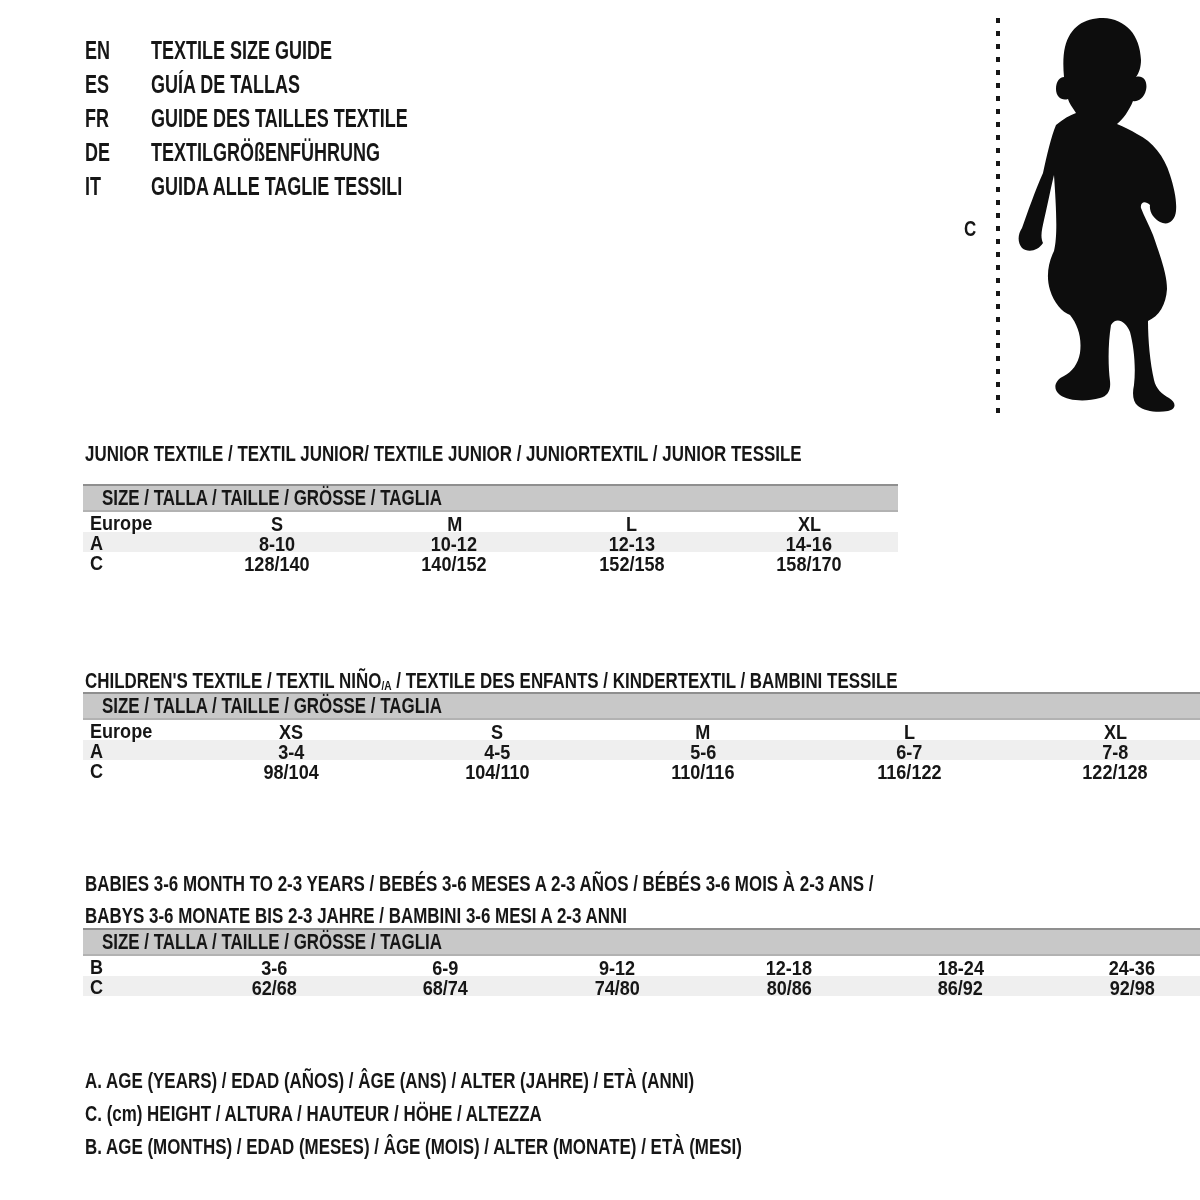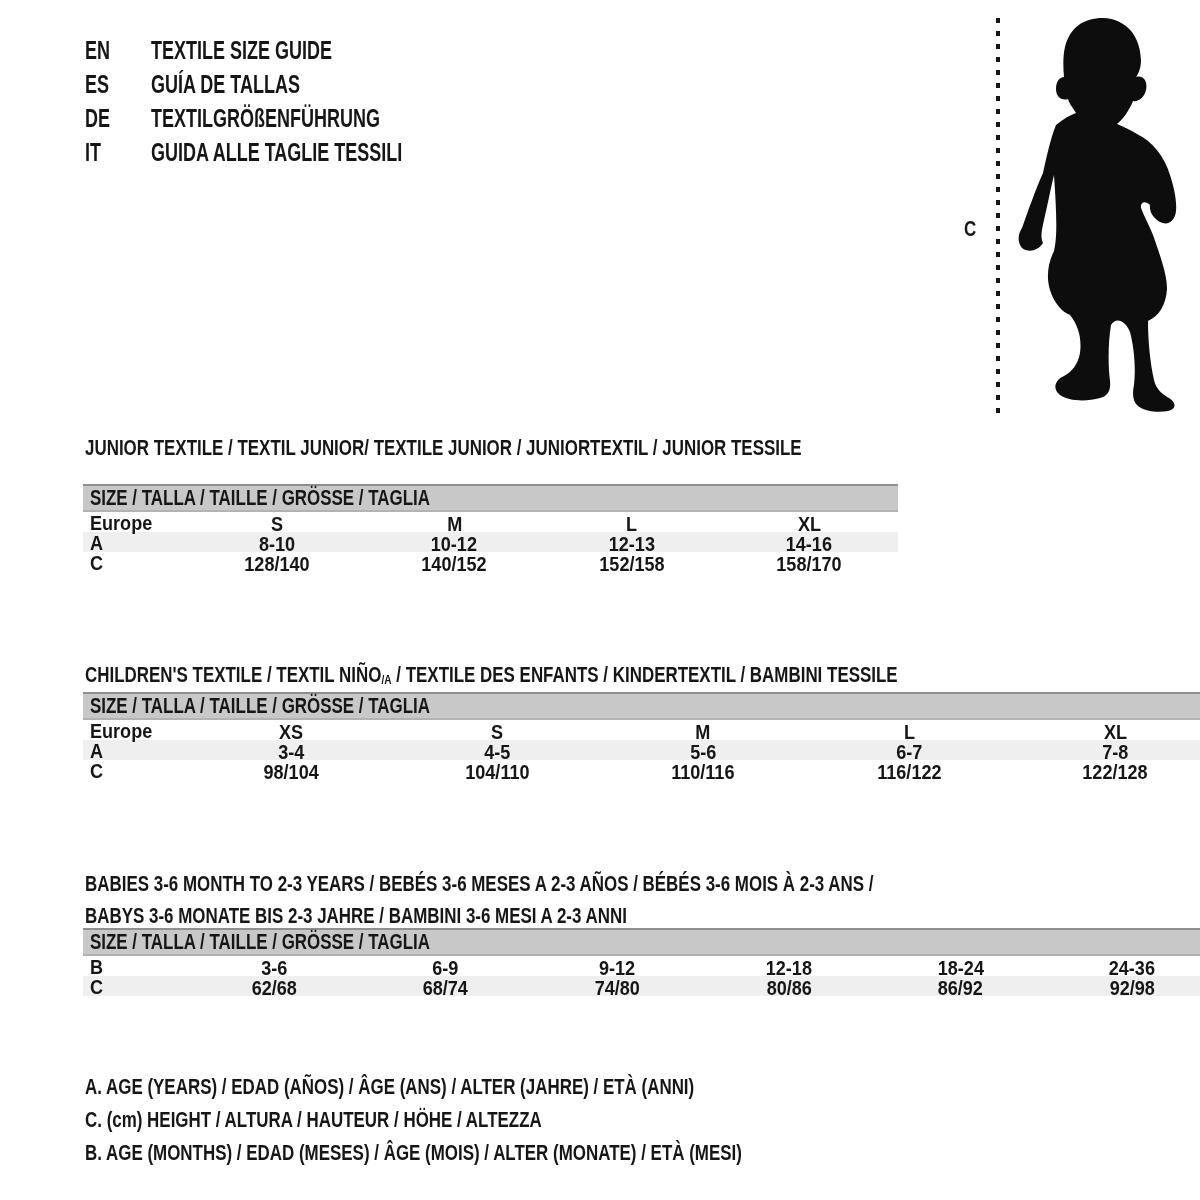--- a/index.html
+++ b/index.html
@@ -25,58 +25,62 @@
   .lang-row{display:flex;align-items:center;height:34px;}
   .lang-code{width:66px;}
 
   
   .fig-svg{top:10px;left:940px;width:200px;height:410px;}
   .sil{fill:var(--silhouette,#0d0d0d);}
   .measure{stroke:var(--text,#161616);}
   .fig-c{top:214px;left:916px;height:30px;display:flex;align-items:center;}
 
   
-  .sec-title{height:28px;display:flex;align-items:flex-start;left:37px;}
+  .sec-title{height:28px;display:flex;align-items:flex-end;left:37px;}
 
   
   .sg-table{left:35px;}
   .w-narrow{width:815px;}
   .w-wide{width:1135px;}
   .size-bar{
     height:28px;box-sizing:border-box;
     background:var(--size-bar-bg,#c8c8c8);
     border-top:2px solid var(--size-bar-border-top,#8f8f8f);
     border-bottom:2px solid var(--size-bar-border-bottom,#b2b2b2);
-    display:flex;align-items:center;padding-left:7px;
+    display:flex;align-items:center;padding-left:19px;
   }
   .trow{display:grid;align-items:center;height:20px;}
   .cols4{grid-template-columns:105px repeat(4,1fr);}
   .cols5{grid-template-columns:105px repeat(5,1fr);}
   .cols6{grid-template-columns:105px repeat(6,1fr);}
   .shade{background:var(--row-shade-bg,#efefef);}
   .rlabel{padding-left:7px;}
   .cell{display:flex;justify-content:center;align-items:center;}
 
   
   .two-line .tl{height:32px;display:flex;align-items:center;}
-  .legend-row{height:33px;display:flex;align-items:center;}
+  .legend-row{height:33px;display:flex;}
 </style>
 </head>
 <body>
 
 <div class="page">
 
   <div class="abs lang-block">
     <div class="lang-row">
       <div class="lang-code"><span class="cond s1">EN</span></div>
       <span class="cond s1">TEXTILE SIZE GUIDE</span>
     </div>
     <div class="lang-row">
       <div class="lang-code"><span class="cond s1">ES</span></div>
       <span class="cond s1">GUÍA DE TALLAS</span>
+    </div>
+    <div class="lang-row">
+      <div class="lang-code"><span class="cond s1">FR</span></div>
+      <span class="cond s1">GUIDE DES TAILLES TEXTILE</span>
     </div>
     <div class="lang-row">
       <div class="lang-code"><span class="cond s1">DE</span></div>
       <span class="cond s1">TEXTILGRÖßENFÜHRUNG</span>
     </div>
     <div class="lang-row">
       <div class="lang-code"><span class="cond s1">IT</span></div>
       <span class="cond s1">GUIDA ALLE TAGLIE TESSILI</span>
     </div>
   </div>

